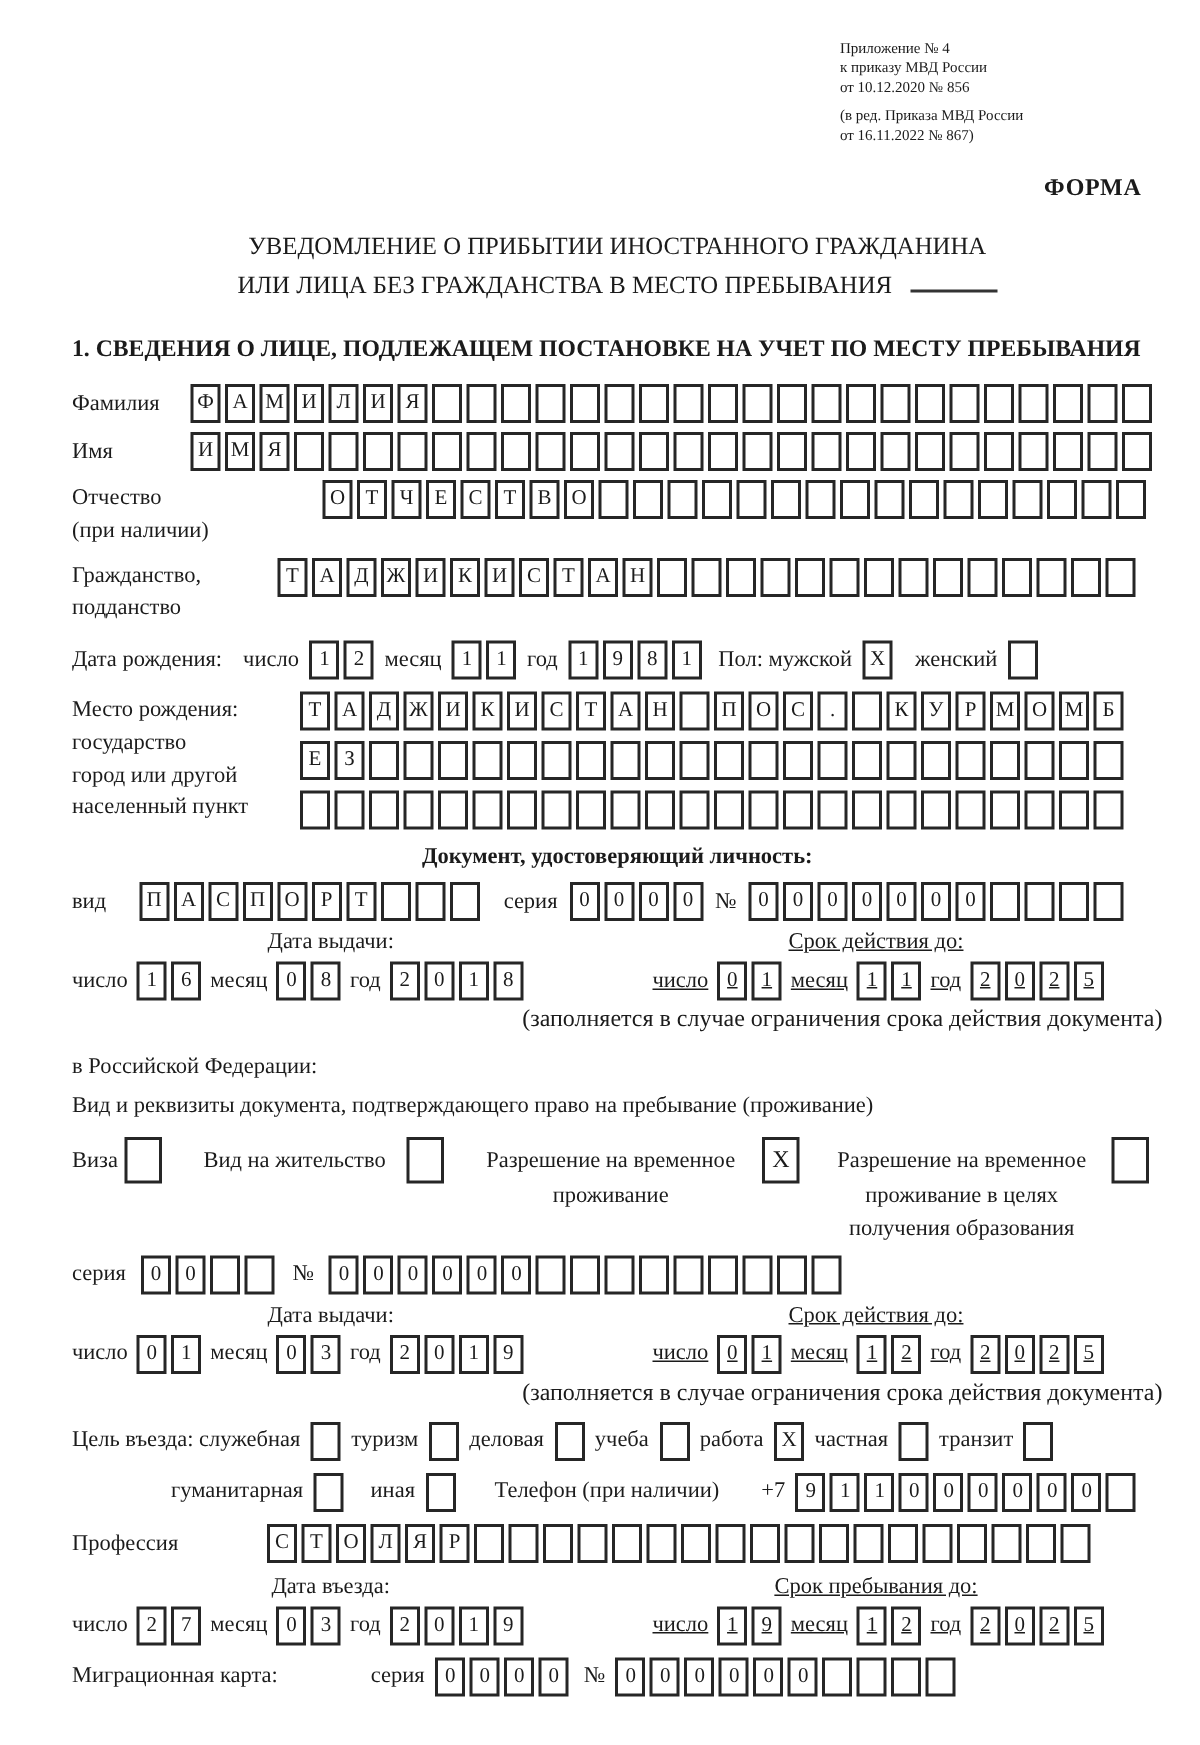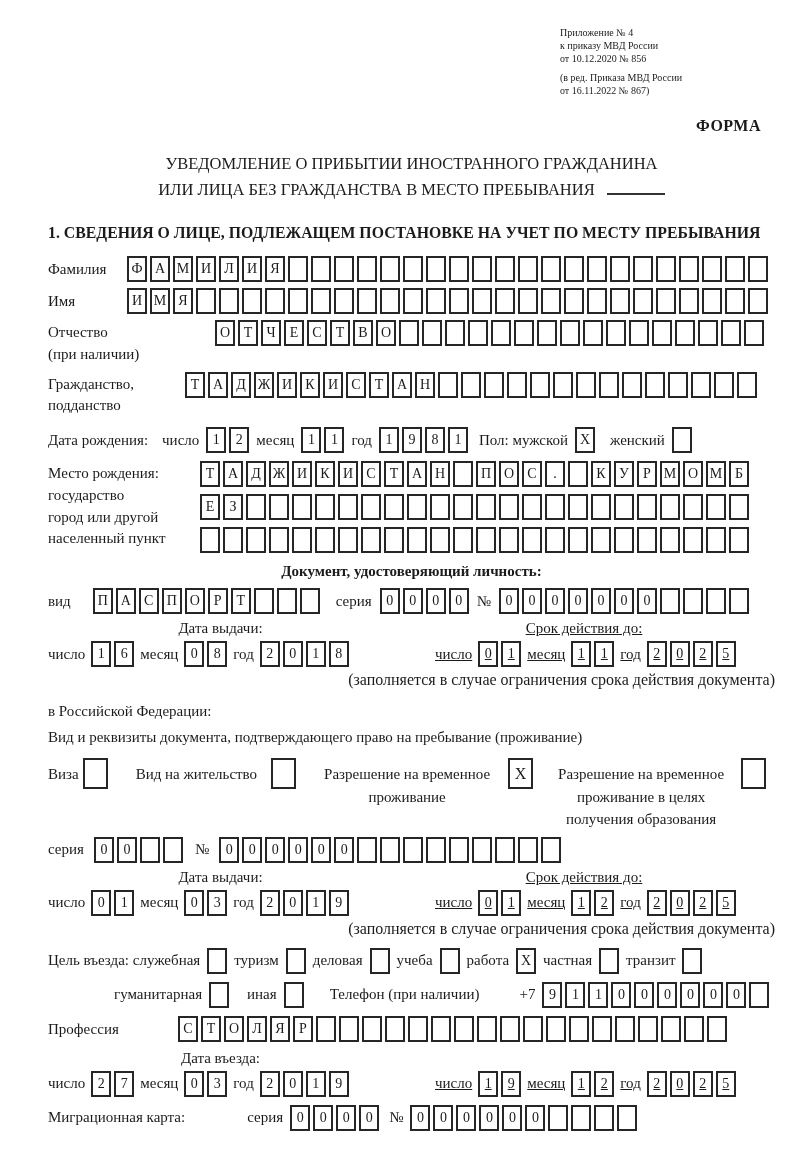--- a/index.html
+++ b/index.html
@@ -528,21 +528,21 @@
 
   <div class="row inline" style="margin-top:8px">
     <span class="gapr" style="margin-left:66px">гуманитарная</span>
     <div class="cells" style="margin-right:18px">
         <span class="cell"></span>
       </div>
     <span class="gapr">иная</span>
     <div class="cells" style="margin-right:26px">
         <span class="cell"></span>
       </div>
-    <span style="margin-right:40px">Телефон (при наличии)</span>
+    <span style="margin-right:28px">Телефон (при наличии)</span>
     <span class="gapr">+7</span>
     <div class="cells">
         <span class="cell">9</span>
         <span class="cell">1</span>
         <span class="cell">1</span>
         <span class="cell">0</span>
         <span class="cell">0</span>
         <span class="cell">0</span>
         <span class="cell">0</span>
         <span class="cell">0</span>
@@ -576,20 +576,21 @@
         <span class="cell"></span>
         <span class="cell"></span>
         <span class="cell"></span>
         <span class="cell"></span>
         <span class="cell"></span>
       </div>
   </div>
 
   <div class="twocol" style="margin-top:8px">
     <div class="c1 hc">Дата въезда:</div>
+    <div class="c2 hc">Срок пребывания до:</div>
   </div>
   <div class="twocol">
     <div class="c1 dgroup">
       <span>число</span>
       <div class="cells">
           <span class="cell">2</span>
           <span class="cell">7</span>
         </div>
       <span>месяц</span>
       <div class="cells">

